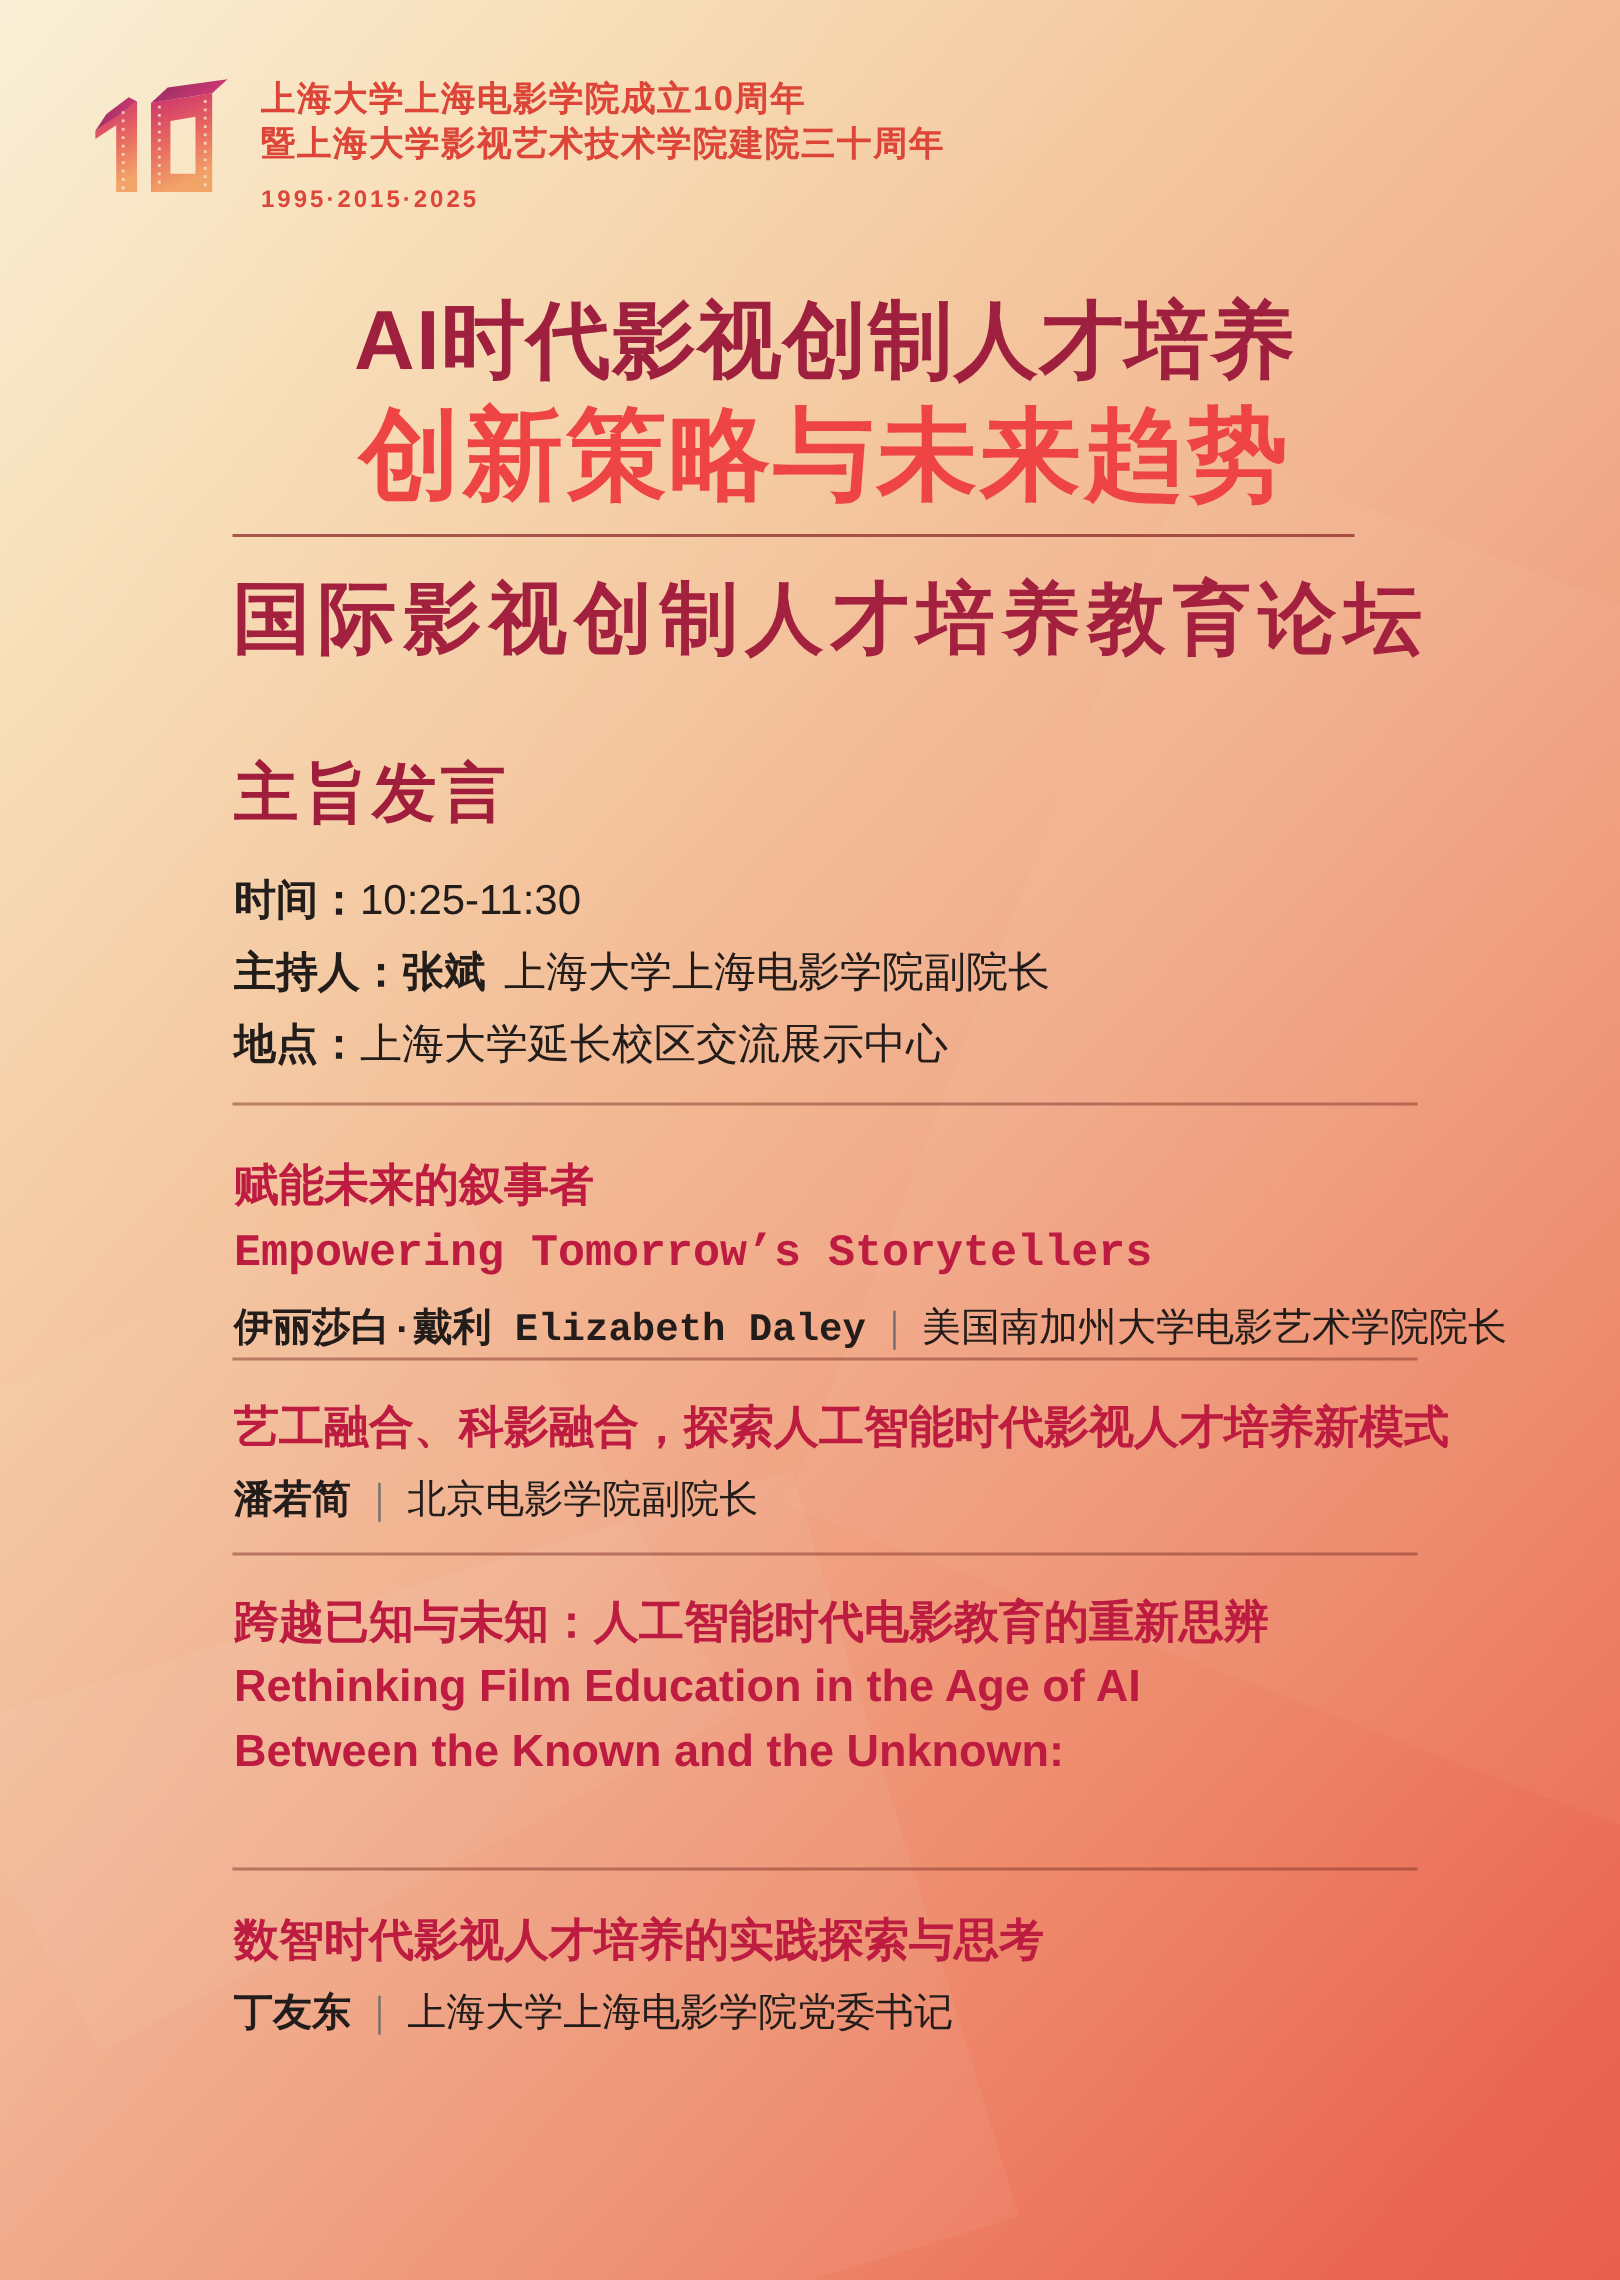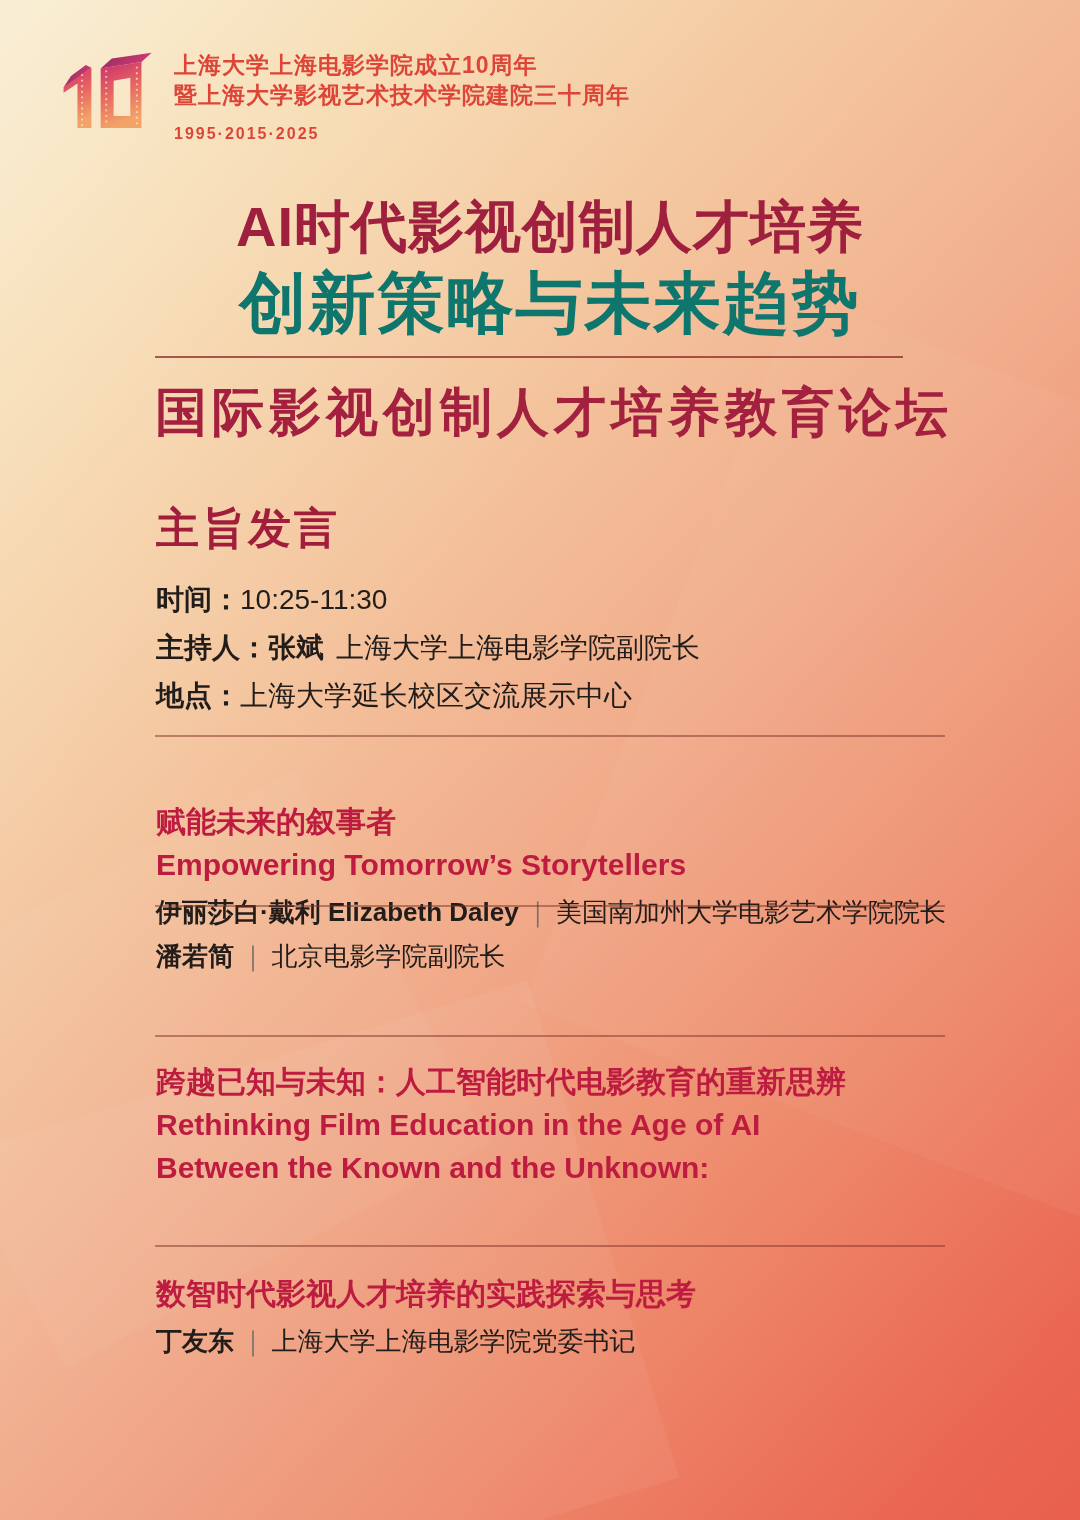--- a/index.html
+++ b/index.html
@@ -21,39 +21,39 @@
   
   .banner{position:absolute;top:44px;left:58px;display:flex;align-items:flex-start;}
   .logo{width:102px;height:90px;flex:0 0 auto;}
   .banner-text{margin-left:14px;margin-top:6px;color:#dc4538;}
   .banner-line{font-size:23px;font-weight:700;letter-spacing:1px;line-height:30px;white-space:nowrap;}
   .banner-years{font-size:16px;font-weight:700;letter-spacing:2px;margin-top:15px;}
 
   
   .content-center{position:absolute;left:155px;width:790px;text-align:center;}
   .title-line1{top:190px;font-size:56px;font-weight:900;letter-spacing:1px;color:#9e1f3e;white-space:nowrap;}
-  .title-line2{top:258px;font-size:67px;font-weight:900;letter-spacing:2px;color:#0f766e;white-space:nowrap;}
+  .title-line2{top:258px;font-size:67px;font-weight:900;letter-spacing:2px;color:#ef4444;white-space:nowrap;}
   .title-rule{position:absolute;top:356px;left:155px;width:748px;height:2px;background:rgba(140,42,42,.75);}
   .subtitle{top:378px;font-size:52px;font-weight:700;letter-spacing:5px;color:#a3203f;white-space:nowrap;}
 
   
   .session-heading{position:absolute;top:500px;left:156px;font-size:43px;font-weight:900;
     letter-spacing:3px;color:#a01d3c;}
   .info-list{position:absolute;top:585px;left:156px;font-size:28px;color:#221d1a;line-height:30px;}
   .info-line{margin-bottom:18px;white-space:nowrap;}
   .info-label{font-weight:700;}
   .info-name{font-weight:700;}
   .info-name:not(:empty){margin-right:12px;}
   .info-desc{font-weight:400;}
 
   
   .divider{position:absolute;left:155px;width:790px;height:2px;background:rgba(128,52,40,.5);}
   .d1{top:735px;} .d2{top:905px;} .d3{top:1035px;} .d4{top:1245px;}
   .talk{position:absolute;left:156px;width:790px;}
-  .t1{top:800px;} .t2{top:930px;} .t3{top:1060px;} .t4{top:1272px;}
+  .t1{top:772px;font-family:Liberation Mono, monospace;} .t2{top:930px;} .t3{top:1060px;} .t4{top:1272px;}
   .talk-title{font-size:30px;font-weight:700;color:#bd1c40;line-height:43px;white-space:nowrap;}
   .talk-speaker{font-size:26px;color:#221d1a;margin-top:9px;white-space:nowrap;}
   .talk-speaker .name{font-weight:700;}
   .talk-speaker .sep{font-weight:400;color:#6f6f6f;margin:0 6px;}
   .talk-speaker .affil{font-weight:400;}
 </style>
 </head>
 <body>
 
 <div class="sheen"></div>
@@ -113,20 +113,21 @@
 <div class="talk t1">
   <div class="talk-title">赋能未来的叙事者</div>
   <div class="talk-title">Empowering Tomorrow’s Storytellers</div>
   <div class="talk-speaker">
     <span class="name">伊丽莎白·戴利  Elizabeth Daley</span><span class="sep">｜</span><span class="affil">美国南加州大学电影艺术学院院长</span>
   </div>
 </div>
 
 <div class="divider d2"></div>
 <div class="talk t2">
+  <div class="talk-title">艺工融合、科影融合，探索人工智能时代影视人才培养新模式</div>
   <div class="talk-speaker">
     <span class="name">潘若简</span><span class="sep">｜</span><span class="affil">北京电影学院副院长</span>
   </div>
 </div>
 
 <div class="divider d3"></div>
 <div class="talk t3">
   <div class="talk-title">跨越已知与未知：人工智能时代电影教育的重新思辨</div>
   <div class="talk-title">Rethinking Film Education in the Age of AI</div>
   <div class="talk-title">Between the Known and the Unknown:</div>

